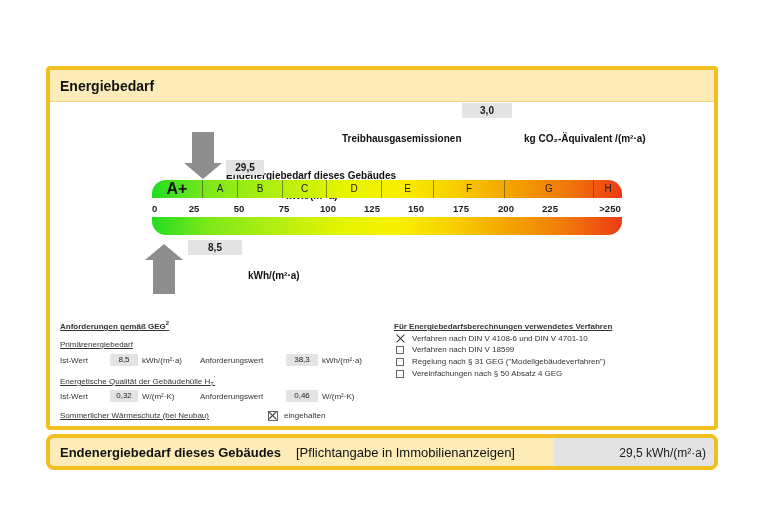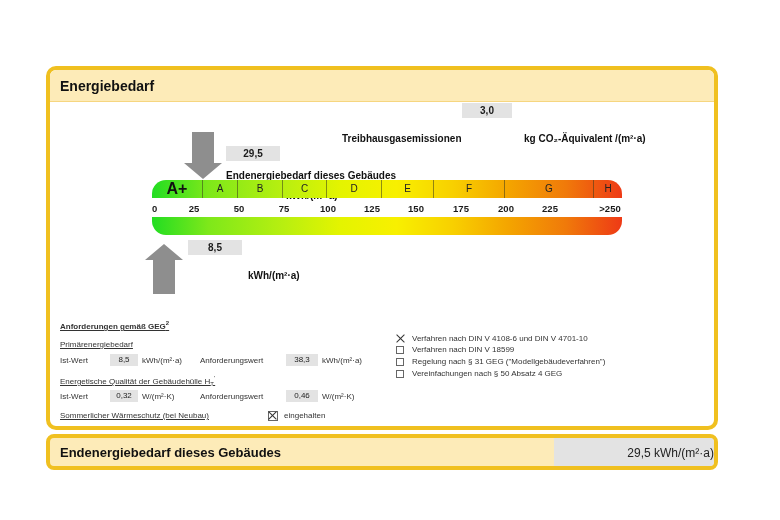--- a/index.html
+++ b/index.html
@@ -1,21 +1,21 @@
 <!DOCTYPE html>
 <html><head>
 <meta charset="utf-8">
 <style>
   * { box-sizing: border-box; margin: 0; padding: 0; }
   html, body { width: 780px; height: 520px; background: #ffffff; overflow: hidden; }
   body { position: relative; font-family: "Liberation Sans", sans-serif; color: #1a1a1a; }
 
   .frame-main {
     position: absolute; left: 46px; top: 66px; width: 672px; height: 364px;
-    border: 4px solid #f0c020; border-radius: 10px; background: #ffffff; overflow: hidden;
+    border: 4px solid #f0c020; border-radius: 4px; background: #ffffff; overflow: hidden;
   }
   .frame-header {
     position: absolute; left: 0; top: 0; right: 0; height: 32px;
     background: #fdebb8; border-bottom: 1px solid #f6d680;
   }
   .frame-title {
     position: absolute; left: 10px; top: 8px; font-size: 14px; font-weight: bold; color: #111;
   }
   .abs { position: absolute; }
   .lbl-bold { font-size: 10px; font-weight: bold; color: #111; white-space: nowrap; margin-top: 28px; }
@@ -72,38 +72,38 @@
   .cb.checked::after { transform: rotate(-45deg); }
 
   .frame-foot {
     position: absolute; left: 46px; top: 434px; width: 672px; height: 36px;
     border: 4px solid #f0c020; border-radius: 8px; background: #fdebb8; overflow: hidden;
   }
   .foot-title { position: absolute; left: 10px; top: 7px; font-size: 13px; font-weight: bold; color: #111; white-space: nowrap; }
   .foot-note { position: absolute; left: 246px; top: 7px; font-size: 13px; color: #111; white-space: nowrap; }
   .foot-val {
     position: absolute; right: 0; top: 0; width: 160px; height: 28px; background: #e3e3e3;
-    font-size: 12px; text-align: right; line-height: 30px; color: #222;
+    font-size: 12px; text-align: right; padding-right: 8px; line-height: 30px; color: #222;
   }
 </style>
 </head>
 <body>
 
 <div class="frame-main">
   <div class="frame-header">
     <div class="frame-title">Energiebedarf</div>
   </div>
 
   <div class="abs lbl-bold" style="left:292px; top:35px;">Treibhausgasemissionen</div>
   <div class="valbox" style="left:412px; top:33px; width:50px;">3,0</div>
   <div class="abs lbl-bold" style="left:474px; top:35px;">kg CO₂-Äquivalent /(m²·a)</div>
 
   <div class="arrow-down" style="left:142px; top:62px;"></div>
   <div class="abs lbl-bold" style="left:176px; top:72px;">Endenergiebedarf dieses Gebäudes</div>
-  <div class="valbox" style="left:176px; top:76px; width:54px;">29,5</div>
+  <div class="valbox" style="left:176px; top:90px; width:38px;">29,5</div>
   <div class="abs lbl-bold" style="left:236px; top:92px;">kWh/(m²·a)</div>
 
   <div class="scale-bar">
     <div class="seg aplus" style="width:51px;">A+</div>
     <div class="seg" style="width:35px;">A</div>
     <div class="seg" style="width:45px;">B</div>
     <div class="seg" style="width:44px;">C</div>
     <div class="seg" style="width:55px;">D</div>
     <div class="seg" style="width:52px;">E</div>
     <div class="seg" style="width:71px;">F</div>
@@ -149,26 +149,28 @@
   <div class="svbox" style="left:60px; top:320px; width:28px;">0,32</div>
   <div class="abs small" style="left:92px; top:322px;">W/(m²·K)</div>
   <div class="abs small" style="left:150px; top:322px;">Anforderungswert</div>
   <div class="svbox" style="left:236px; top:320px; width:32px;">0,46</div>
   <div class="abs small" style="left:272px; top:322px;">W/(m²·K)</div>
 
   <div class="abs small u" style="left:10px; top:341px;">Sommerlicher Wärmeschutz (bei Neubau)</div>
   <div class="cb checked" style="left:218px; top:341px; width:10px; height:10px;"></div>
   <div class="abs small" style="left:234px; top:341px;">eingehalten</div>
 
+  <div class="abs small u b" style="left:344px; top:252px;">Für Energiebedarfsberechnungen verwendetes Verfahren</div>
   <div class="cb checked" style="left:346px; top:264px; width:9px; height:9px; border-color:transparent;"></div>
   <div class="abs small" style="left:362px; top:264px;">Verfahren nach DIN V 4108-6 und DIN V 4701-10</div>
   <div class="cb" style="left:346px; top:276px;"></div>
   <div class="abs small" style="left:362px; top:275px;">Verfahren nach DIN V 18599</div>
   <div class="cb" style="left:346px; top:288px;"></div>
   <div class="abs small" style="left:362px; top:287px;">Regelung nach § 31 GEG ("Modellgebäudeverfahren")</div>
   <div class="cb" style="left:346px; top:300px;"></div>
   <div class="abs small" style="left:362px; top:299px;">Vereinfachungen nach § 50 Absatz 4 GEG</div>
 </div>
 
 <div class="frame-foot">
   <div class="foot-title">Endenergiebedarf dieses Gebäudes</div>
+  <div class="foot-note">[Pflichtangabe in Immobilienanzeigen]</div>
   <div class="foot-val">29,5 kWh/(m²·a)</div>
 </div>
 
 </body></html>

